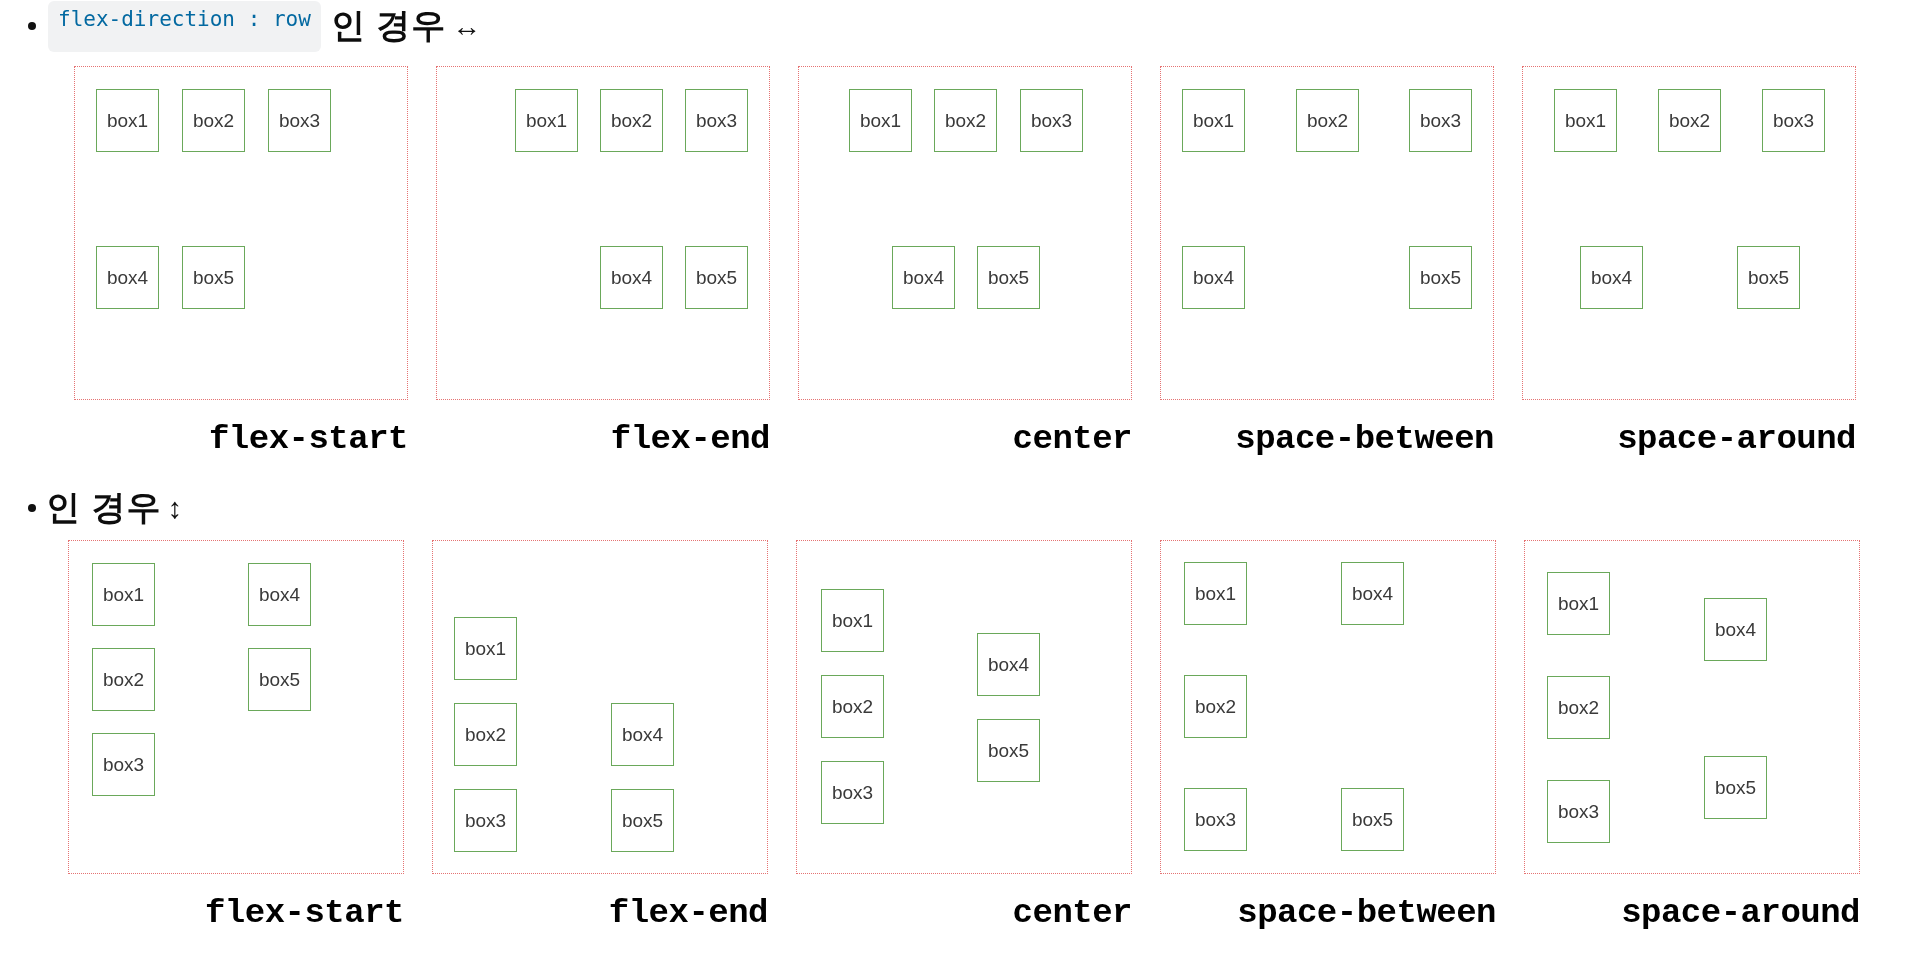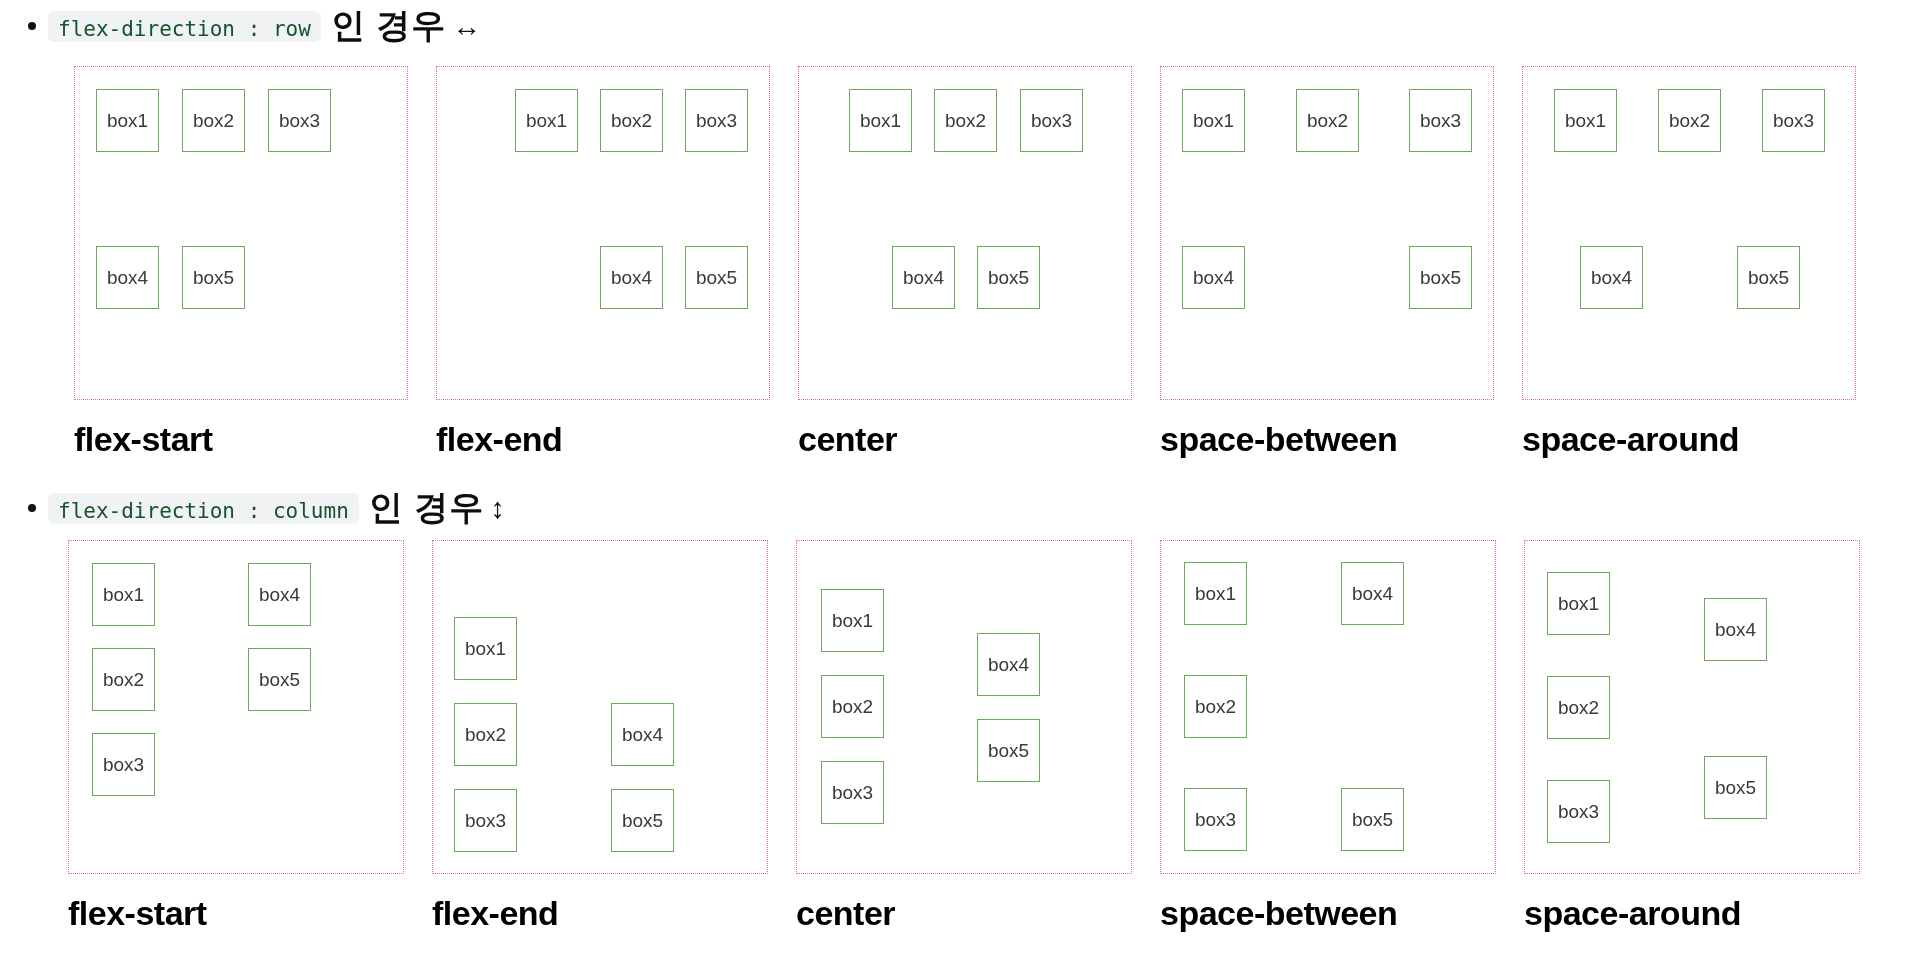--- a/index.html
+++ b/index.html
@@ -7,39 +7,39 @@
     width:1912px;height:980px;background:#ffffff;position:relative;
     font-family:"Liberation Sans",sans-serif;color:#000;overflow:hidden;
   }
   
   .bullet{position:absolute;left:0;height:44px;display:flex;align-items:center;}
   #bullet1{top:4px;}
   #bullet2{top:486px;}
   .dot{width:8px;height:8px;border-radius:50%;background:#111;margin-left:28px;flex:0 0 auto;}
   .code{
     margin-left:12px;font-family:"DejaVu Sans Mono","Liberation Mono",monospace;
-    font-size:21px;line-height:1;background:#f1f2f3;color:#14532d;
-    padding:8px 10px 2px;border-radius:6px;white-space:pre;
+    font-size:21px;line-height:1;background:#f1f2f3;color:#0369a1;
+    padding:8px 10px 22px;border-radius:6px;white-space:pre;
   }
   .ko{margin-left:10px;font-size:34px;font-weight:600;color:#0d0d0d;letter-spacing:1px;}
   .arrow{margin-left:6px;font-size:29px;font-weight:700;color:#111;line-height:1;}
   
   .group{position:absolute;display:flex;gap:28px;}
   #group1{left:74px;top:66px;}
   #group2{left:68px;top:540px;}
   .pw{display:block;}
   .panel{
     position:relative;height:334px;box-sizing:border-box;background:#fff;
     border:1px dotted #e57373;
   }
   .g1 .panel{width:334px;}
   .g2 .panel{width:336px;}
   .plabel{
-    margin-top:20px;text-align:left;font-size:34px;font-weight:700;
-    letter-spacing:-0.5px;color:#000;
+    margin-top:20px;text-align:right;font-size:34px;font-weight:700;
+    letter-spacing:-0.5px;color:#000;font-family:Liberation Mono, monospace;
   }
   .bx{
     position:absolute;width:63px;height:63px;box-sizing:border-box;background:#fff;
     border:1.5px solid #6aa85a;display:flex;align-items:center;justify-content:center;
     font-size:19px;color:#3a3a3a;
   }
   
   .g1p1 .bx:nth-child(1){left:21px;top:22px}.g1p1 .bx:nth-child(2){left:107px;top:22px}
   .g1p1 .bx:nth-child(3){left:193px;top:22px}.g1p1 .bx:nth-child(4){left:21px;top:179px}
   .g1p1 .bx:nth-child(5){left:107px;top:179px}
@@ -138,21 +138,20 @@
         <div class="bx">box4</div>
         <div class="bx">box5</div>
       </div>
       <div class="plabel">space-around</div>
     </div>
 
   </div>
 
   <div class="bullet" id="bullet2">
     <span class="dot"></span>
-    <code class="code">flex-direction : column</code>
     <span class="ko">인 경우</span>
     <span class="arrow">↕</span>
   </div>
 
   <div class="group g2" id="group2">
 
     <div class="pw g2p1">
       <div class="panel">
         <div class="bx">box1</div>
         <div class="bx">box2</div>

